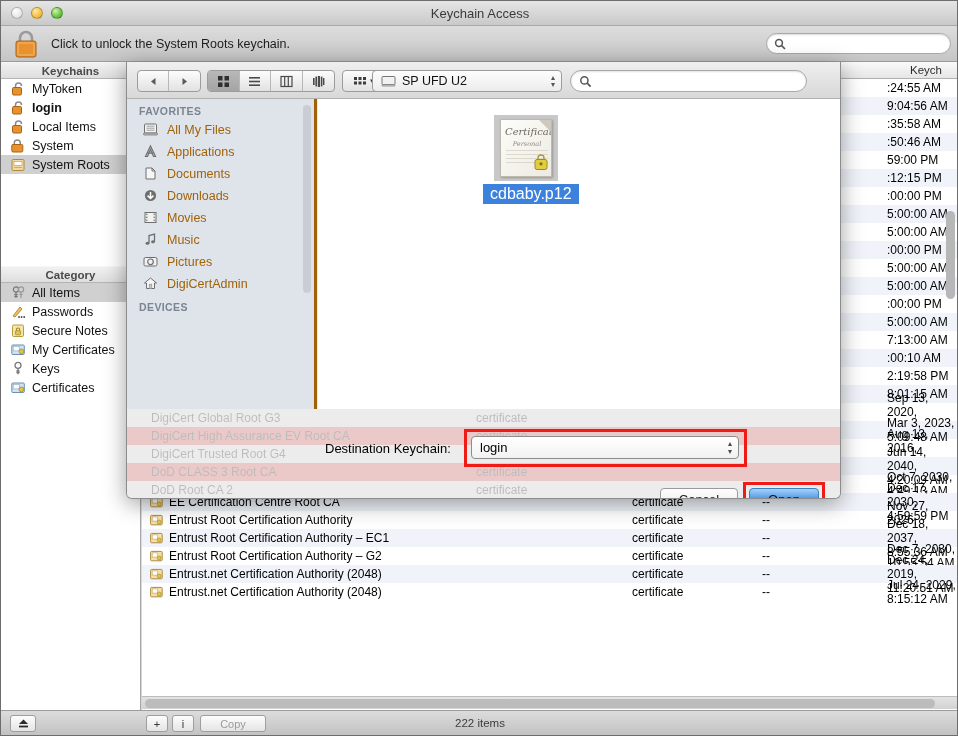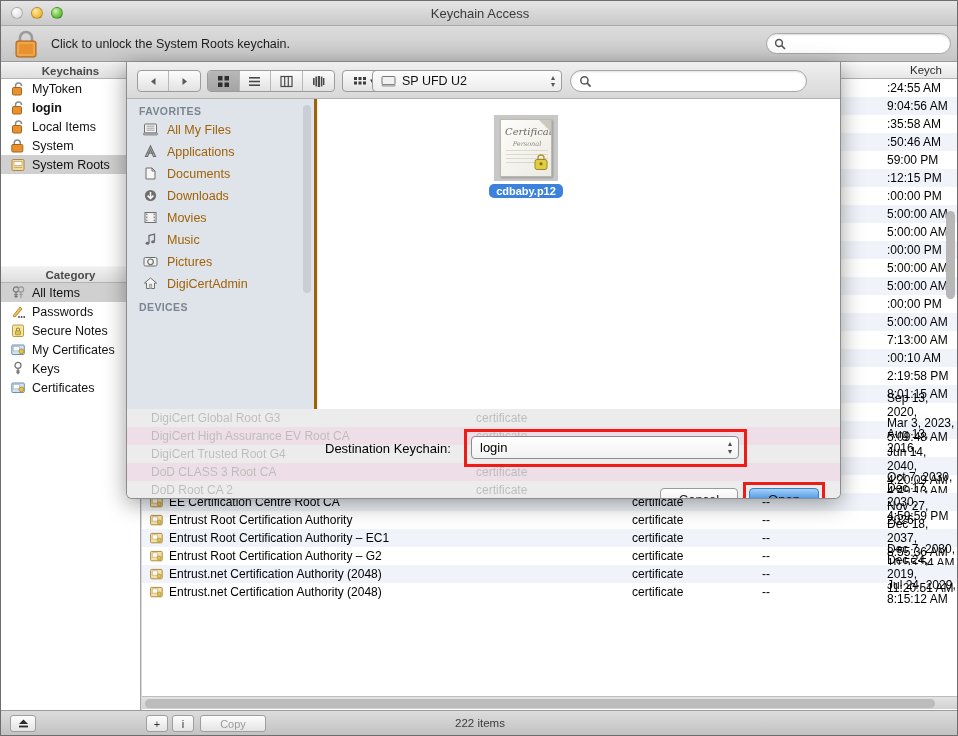--- a/index.html
+++ b/index.html
@@ -247,21 +247,21 @@
     position: absolute; left: 30px; top: 30px; width: 20px; height: 24px;
   }
   .file-corner {
     position: absolute; right: 0; top: 0;
     border-left: 12px solid transparent;
     border-top: 12px solid #cdc9bd;
   }
   .file-label {
     margin-top: 3px; display: inline-block;
     background: #3c82dd; color: #fff;
-    font-size: 11px; padding: 1px 7px; border-radius: 5px; font-weight: bold;
+    font-size: 16px; padding: 1px 7px; border-radius: 0;
   }
 
   .sheet-body {
     position: absolute; left: 0; top: 347px; width: 715px; height: 90px;
     background: #ececec;
     text-align: right;
   }
   .dk-label {
     position: absolute; left: 198px; top: 32px;
     font-size: 13px; color: #000;
@@ -301,21 +301,21 @@
   
   .behind {
     position: absolute; left: 0; top: 0; width: 715px; height: 90px;
     opacity: .20; overflow: hidden;
   }
   .behind .brow {
     position: relative; height: 18px; font-size: 12px; color: #000;
   }
   .behind .brow .bn { position: absolute; left: 24px; top: 2px; }
   .behind .brow .bk { position: absolute; left: 349px; top: 2px; }
-  .behind .brow.alt { background: #f9a8d4; padding-left: 7px; }
+  .behind .brow.alt { background: #ef4444; padding-left: 7px; }
 
   .svgico { display: block; }
 </style>
 </head>
 <body>
 
 <div id="app">
 
   <div class="titlebar">
     <div class="traffic">

